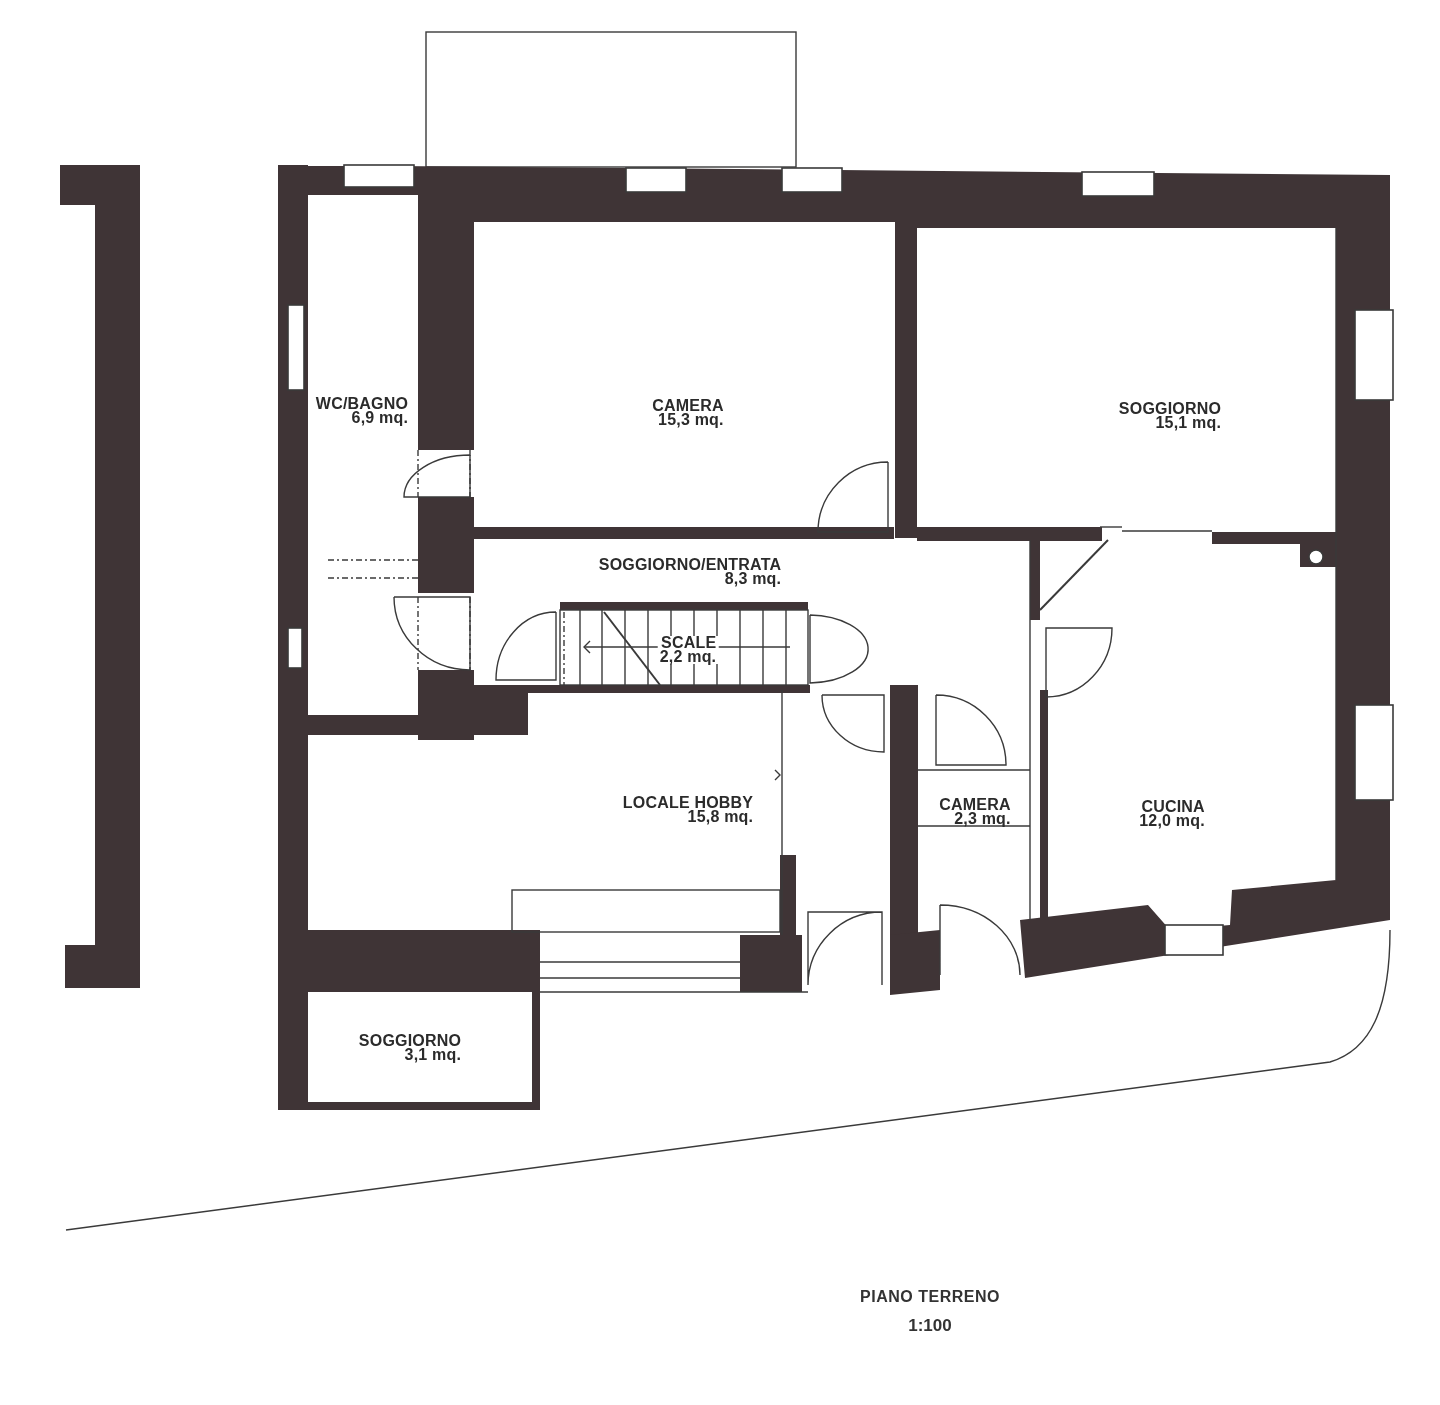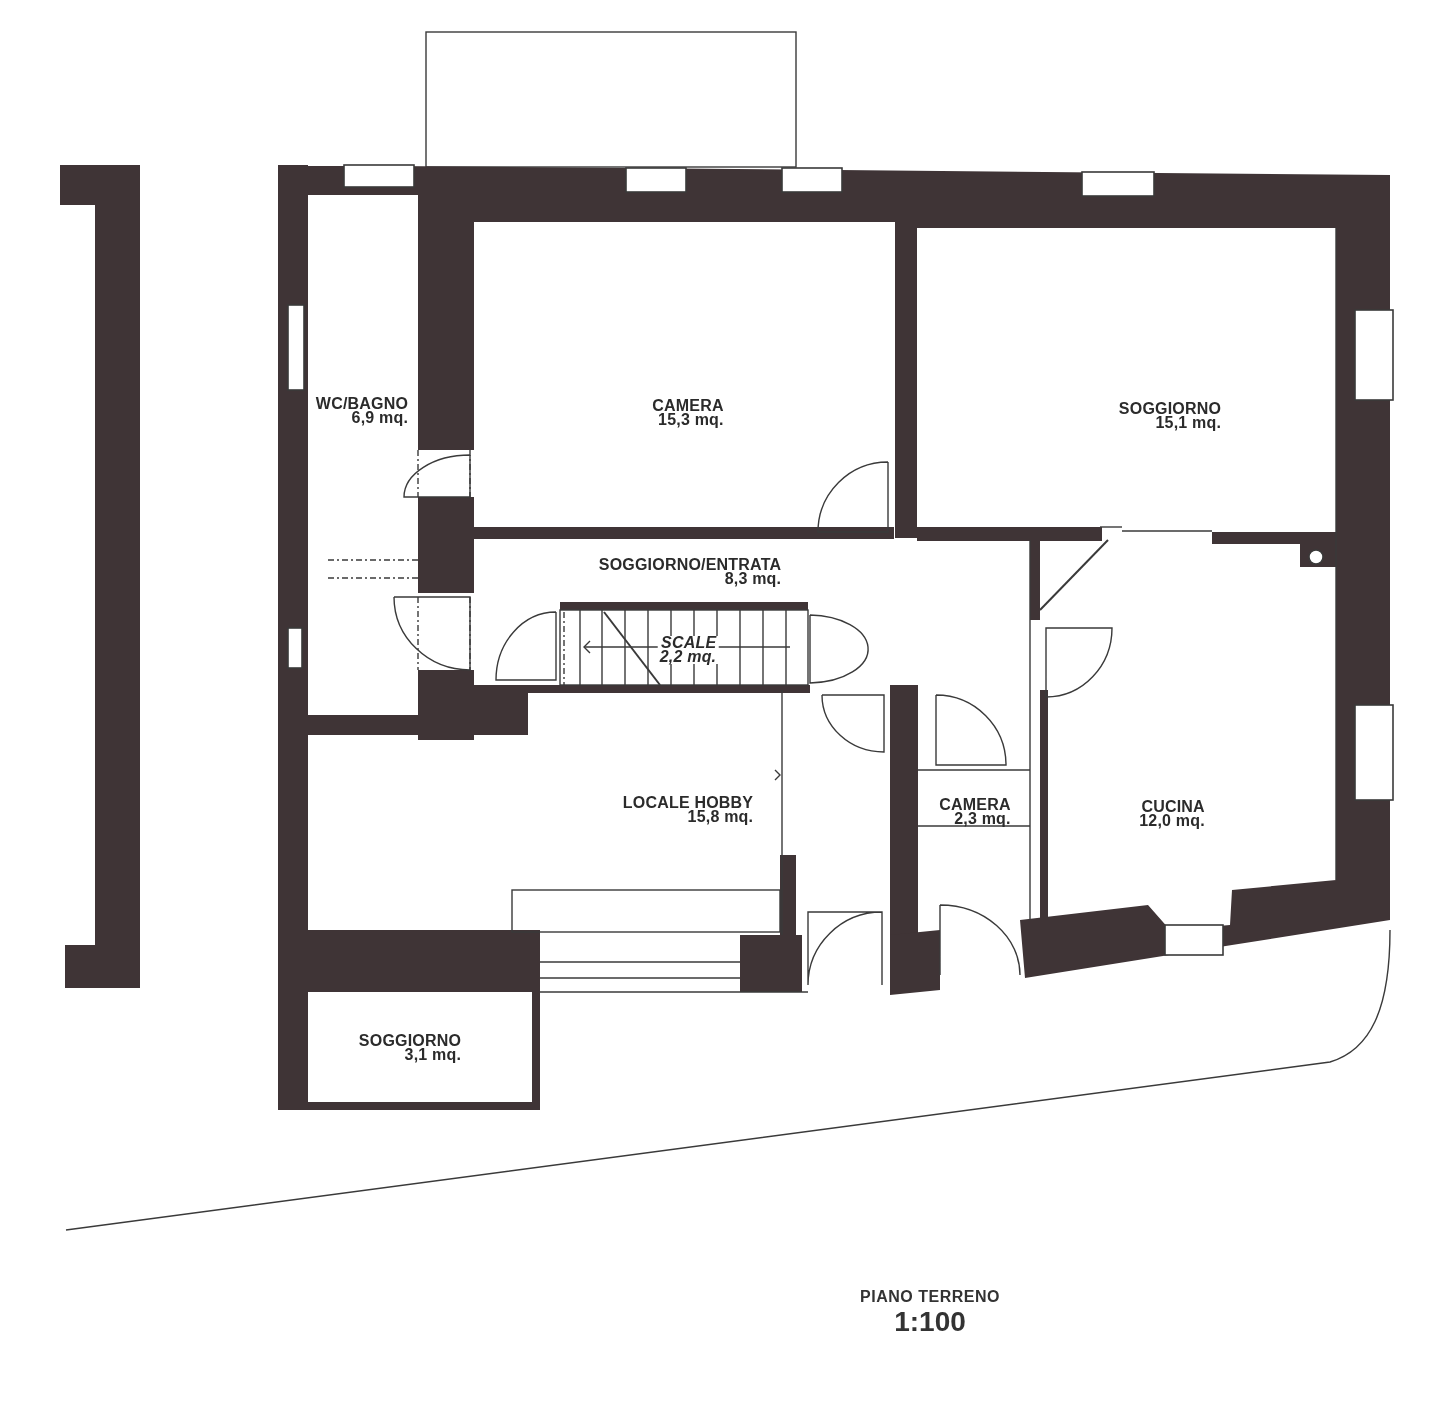--- a/index.html
+++ b/index.html
@@ -7,21 +7,21 @@
     #plan { position: absolute; left: 0; top: 0; width: 1440px; height: 1405px; }
     .wall { fill: #3f3436; }
     .line { stroke: #3a3a3a; fill: none; stroke-width: 2; }
     .thin { stroke: #3a3a3a; fill: none; stroke-width: 1.4; }
     .dash { stroke: #3a3a3a; fill: none; stroke-width: 1.4; stroke-dasharray: 6 3 2 3; }
     .win  { fill: #ffffff; stroke: #3a3a3a; stroke-width: 1.6; }
     .label { position: absolute; text-align: right; color: #2b2b2b; font-weight: bold; font-size: 16px; line-height: 14px; transform: translateX(-50%); white-space: nowrap; letter-spacing: 0.2px; }
     .label span { display: block; }
     .title { position: absolute; left: 930px; top: 1288px; transform: translateX(-50%); text-align: center; color: #333; font-weight: bold; }
     .title .t1 { font-size: 16px; letter-spacing: 0.5px; display: block; }
-    .title .t2 { font-size: 28px; display: block; }
+    .title .t2 { font-size: 17px; display: block; margin-top: 10px; }
   </style>
 </head>
 <body>
 
 <svg id="plan" viewBox="0 0 1440 1405" xmlns="http://www.w3.org/2000/svg">
 
   <g>
     <polygon class="wall" points="60,165 140,165 140,988 65,988 65,945 95,945 95,205 60,205"></polygon>
   </g>
 
@@ -151,21 +151,21 @@
   <span>15,3 mq.</span>
 </div>
 <div class="label" style="left:1170px; top:402px;">
   <span>SOGGIORNO</span>
   <span>15,1 mq.</span>
 </div>
 <div class="label" style="left:690px; top:558px;">
   <span>SOGGIORNO/ENTRATA</span>
   <span>8,3 mq.</span>
 </div>
-<div class="label" style="left:688px; top:636px; background:#fff; padding:0 2px;font-style:italic;">
+<div class="label" style="left:688px; top:636px; background:#fff; padding:0 2px;">
   <span>SCALE</span>
   <span>2,2 mq.</span>
 </div>
 <div class="label" style="left:688px; top:796px;">
   <span>LOCALE HOBBY</span>
   <span>15,8 mq.</span>
 </div>
 <div class="label" style="left:975px; top:798px;">
   <span>CAMERA</span>
   <span>2,3 mq.</span>

